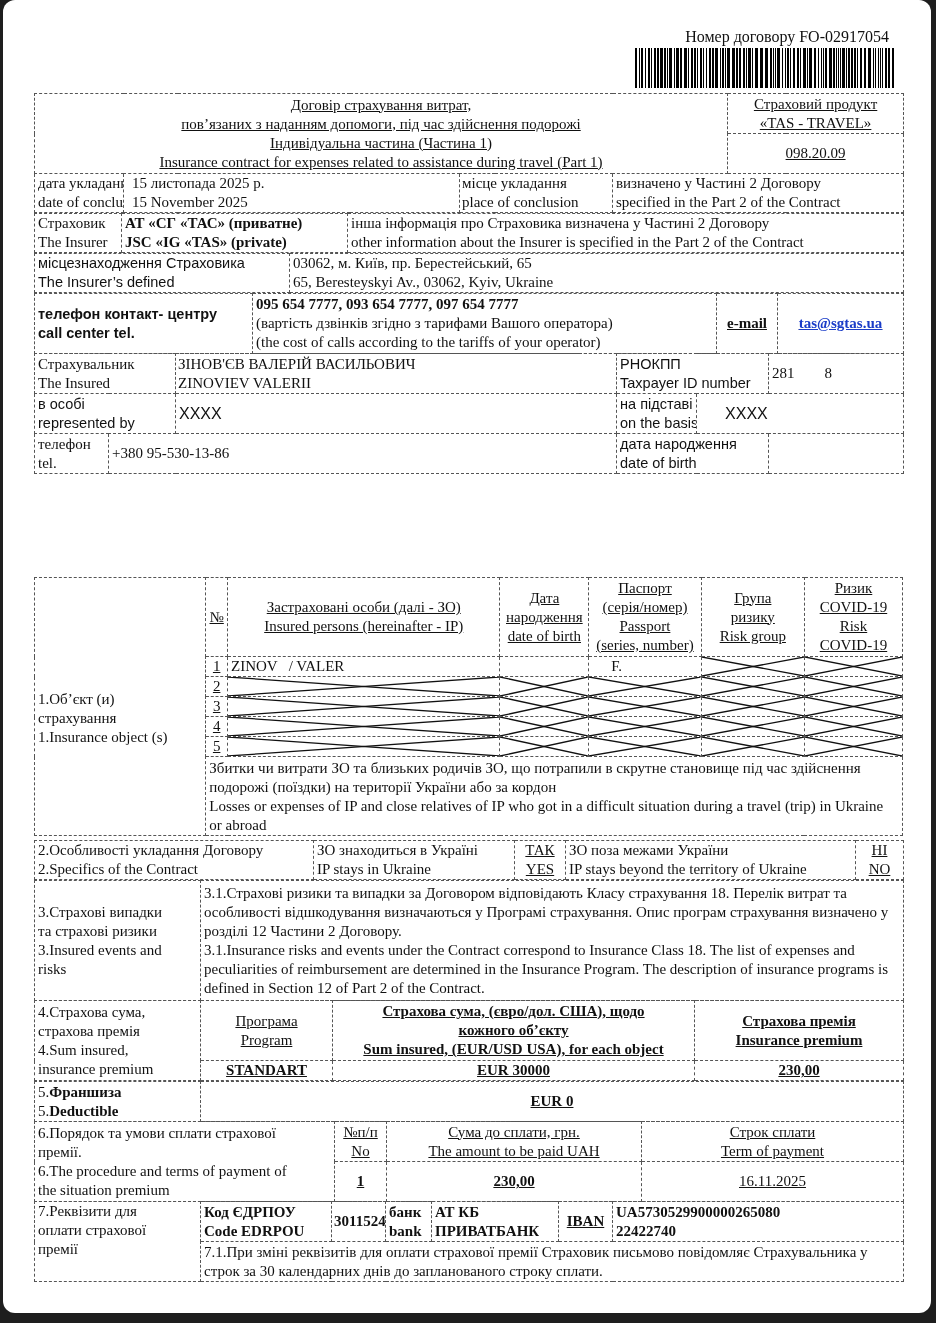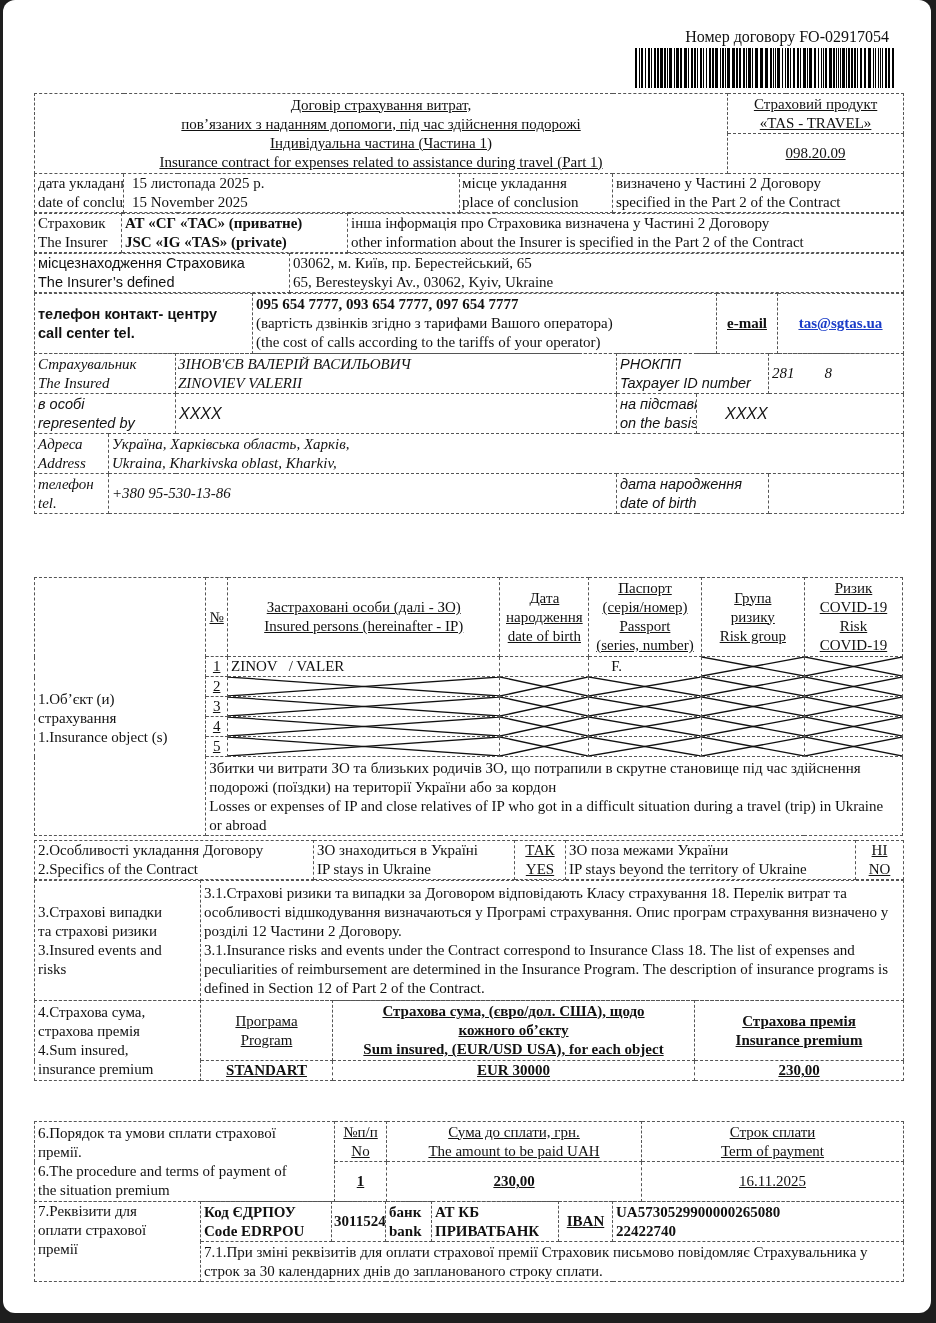--- a/index.html
+++ b/index.html
@@ -218,21 +218,21 @@
         <div>(the cost of calls according to the tariffs of your operator)</div>
       </td>
       <td class="b c">e-mail</td>
       <td class="c">
         <span class="link">tas@sgtas.ua</span>
       </td>
     </tr>
   </tbody>
     </table>
 
-  <table style="left:31px;top:353px;width:869px;font-style:italic;">
+  <table style="left:31px;top:353px;width:869px;">
     <colgroup>
       <col style="width:74px">
         <col style="width:67px">
         <col style="width:403px">
         <col style="width:38px">
       <col style="width:80px">
         <col style="width:72px">
         <col style="width:135px">
     </colgroup>
     <tbody>
@@ -257,30 +257,20 @@
         <div class="sans">represented by</div>
       </td>
       <td colspan="2" class="sans" style="font-size:16px">XXXX</td>
       <td class="sans" colspan="1" style="white-space:nowrap">
         <div>на підставі</div>
         <div>on the basis of</div>
       </td>
       <td colspan="2" class="sans" style="font-size:16px;padding-left:28px">XXXX</td>
     </tr>
     <tr style="height:40px">
-      <td style="width:74px">
-        <div>Адреса</div>
-        <div>Address</div>
-      </td>
-      <td colspan="6">
-        <div>Україна, Харківська область, Харків,</div>
-        <div>Ukraina, Kharkivska oblast, Kharkiv,</div>
-      </td>
-    </tr>
-    <tr style="height:40px">
       <td>
         <div>телефон</div>
         <div>tel.</div>
       </td>
       <td colspan="3">+380 95-530-13-86</td>
       <td colspan="2" class="sans">
         <div>дата народження</div>
         <div>date of birth</div>
       </td>
       <td></td>
@@ -577,20 +567,35 @@
       </td>
     </tr>
     <tr style="height:20px">
       <td class="c b">STANDART</td>
       <td class="c b">EUR 30000</td>
       <td class="c b">230,00</td>
     </tr>
   </tbody>
     </table>
 
+  <table style="left:31px;top:1081px;width:869px;">
+    <colgroup>
+        <col style="width:166px">
+        <col style="width:703px">
+      </colgroup>
+    <tbody>
+        <tr style="height:40px">
+      <td>
+        <div><span>5.</span><b>Франшиза</b></div>
+        <div><span>5.</span><b>Deductible</b></div>
+      </td>
+      <td class="c b">EUR 0</td>
+    </tr>
+  </tbody>
+    </table>
 
   <table style="left:31px;top:1121px;width:869px;">
     <colgroup>
         <col style="width:300px">
         <col style="width:52px">
         <col style="width:255px">
         <col style="width:262px">
       </colgroup>
     <tbody>
         <tr style="height:40px">

